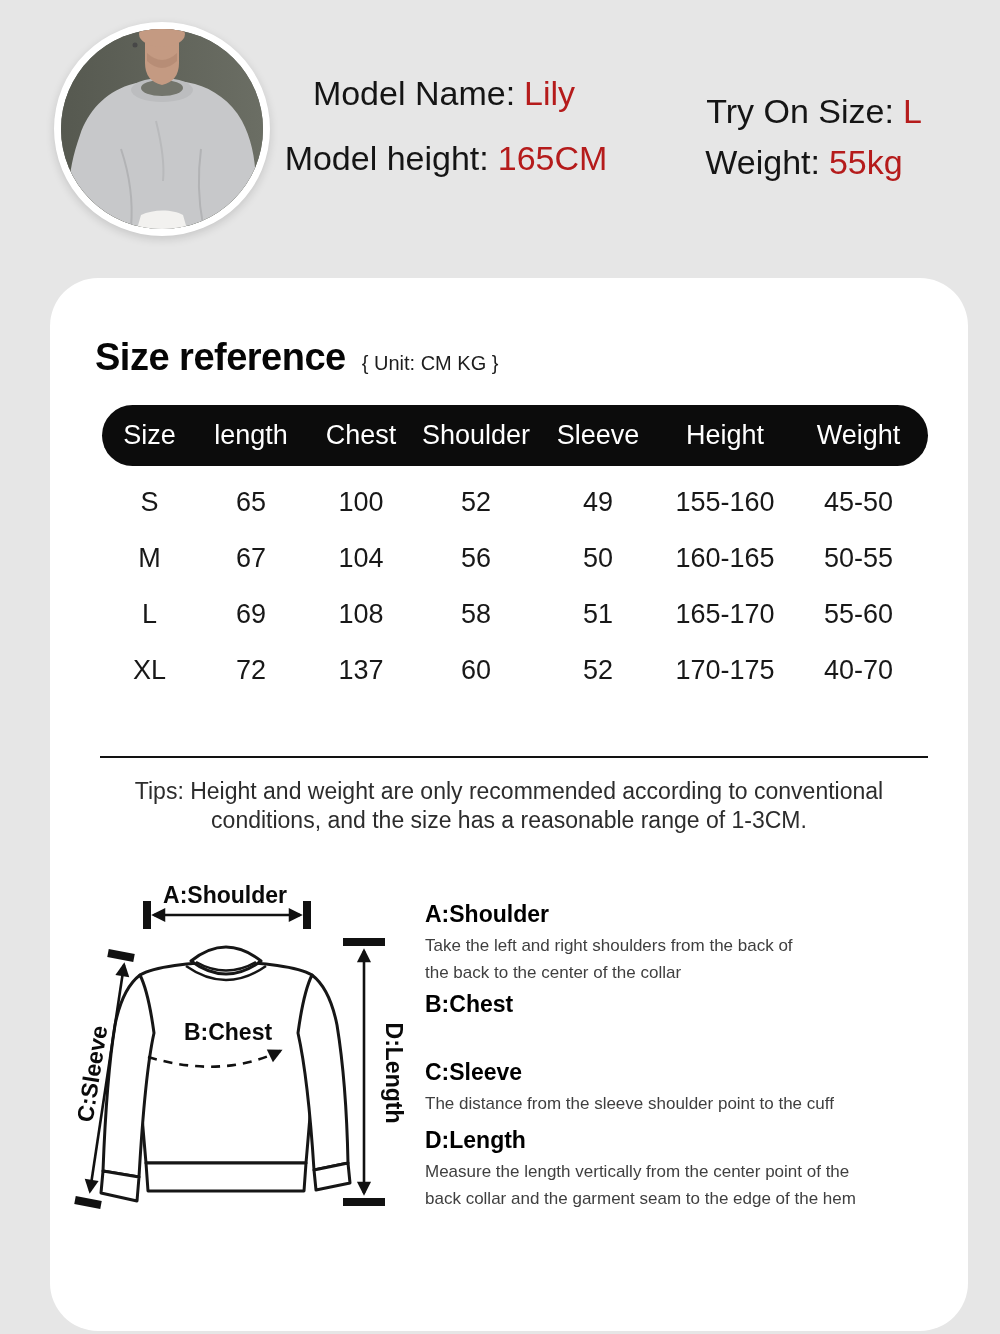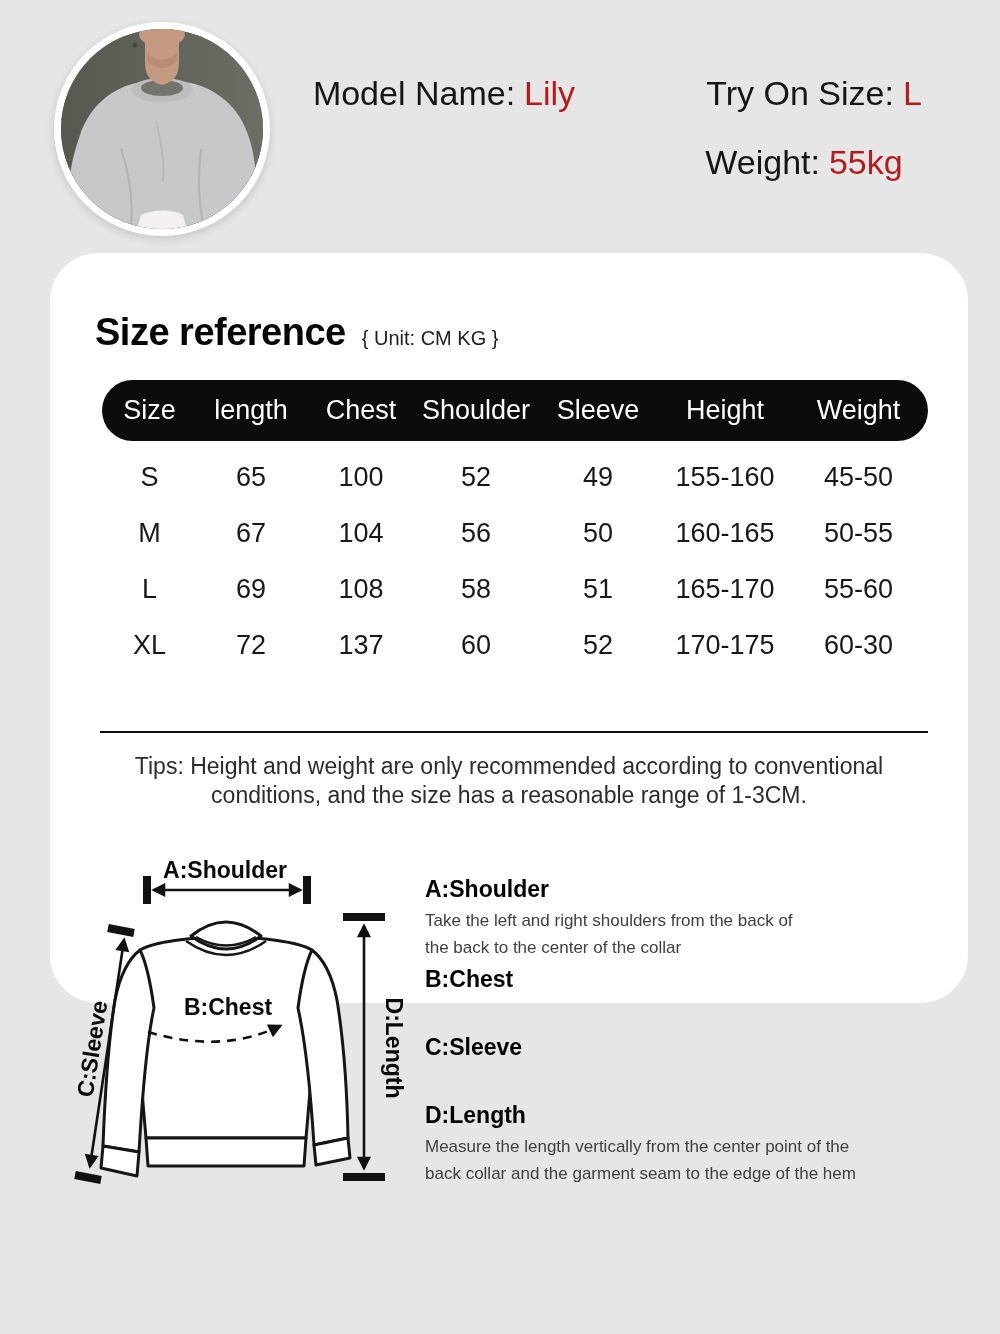--- a/index.html
+++ b/index.html
@@ -20,26 +20,26 @@
   .hero{position:absolute;left:0;top:0;width:1000px;height:263px;}
   .avatar{
     position:absolute;left:54px;top:22px;width:216px;height:214px;
     border-radius:50%;border:7px solid #fff;box-sizing:border-box;
     overflow:hidden;background:#5d6057;box-shadow:0 3px 10px rgba(0,0,0,.14);
   }
   .avatar svg{width:100%;height:100%;display:block;}
   .info{position:absolute;font-size:34px;color:#151515;white-space:nowrap;transform:translateX(-50%);}
   .info .red{color:var(--accent);margin-left:9px;}
   #info-name{left:444px;top:74px;}
-  #info-size{left:814px;top:74px;}
+  #info-size{left:814px;top:92px;}
   #info-height{left:446px;top:139px;}
   #info-weight{left:804px;top:143px;}
   
   .card{
-    position:absolute;left:50px;top:253px;width:918px;height:750px;
+    position:absolute;left:50px;top:278px;width:918px;height:1053px;
     background:var(--card);border-radius:48px;
   }
   .title-row{position:absolute;left:45px;top:58px;display:flex;align-items:baseline;gap:16px;}
   .title-row h1{margin:0;font-size:38px;font-weight:700;color:#060606;letter-spacing:-.5px;}
   .unit{font-size:20px;color:#1d1d1d;}
   .grid7{display:grid;grid-template-columns:95px 108px 112px 118px 126px 128px 139px;align-items:center;}
   .thead{
     position:absolute;left:52px;top:127px;width:826px;height:61px;
     background:var(--pill);border-radius:31px;
   }
@@ -92,20 +92,23 @@
       <path d="M 80,186 C 92,180 112,180 122,186 L 126,200 L 76,200 Z" fill="#f2f1ef"></path>
     </svg>
   </div>
 
   <div class="info" id="info-name">
     <span>Model Name:</span><span class="red">Lily</span>
   </div>
   <div class="info" id="info-size">
     <span>Try On Size:</span><span class="red">L</span>
   </div>
+  <div class="info" id="info-height">
+    <span>Model height:</span><span class="red">165CM</span>
+  </div>
   <div class="info" id="info-weight">
     <span>Weight:</span><span class="red">55kg</span>
   </div>
 </div>
 
 <section class="card">
 
   <div class="title-row">
     <h1>Size reference</h1>
     <span class="unit">{ Unit: CM KG }</span>
@@ -148,21 +151,21 @@
         <span class="cell">165-170</span>
         <span class="cell">55-60</span>
       </div>
       <div class="trow grid7">
         <span class="cell">XL</span>
         <span class="cell">72</span>
         <span class="cell">137</span>
         <span class="cell">60</span>
         <span class="cell">52</span>
         <span class="cell">170-175</span>
-        <span class="cell">60-30</span>
+        <span class="cell">40-70</span>
       </div>
     </div>
   <div class="divider"></div>
 
   <p class="tips">Tips: Height and weight are only recommended according to conventional
 conditions, and the size has a reasonable range of 1-3CM.</p>
 
   <svg class="diagram" viewBox="0 0 400 372">
     <defs>
       <marker id="arr" viewBox="0 0 12 12" refX="9" refY="6" markerWidth="6.5" markerHeight="6.5" orient="auto-start-reverse">
@@ -213,20 +216,21 @@
       <div class="desc" style="top: 623px;">
         <h3>A:Shoulder</h3>
         <p>Take the left and right shoulders from the back of
 the back to the center of the collar</p>
       </div>
       <div class="desc" style="top: 713px;">
         <h3>B:Chest</h3>
       </div>
       <div class="desc" style="top: 781px;">
         <h3>C:Sleeve</h3>
+        <p>The distance from the sleeve shoulder point to the cuff</p>
       </div>
       <div class="desc" style="top: 849px;">
         <h3>D:Length</h3>
         <p>Measure the length vertically from the center point of the
 back collar and the garment seam to the edge of the hem</p>
       </div>
     </div>
 
 </section>
 

